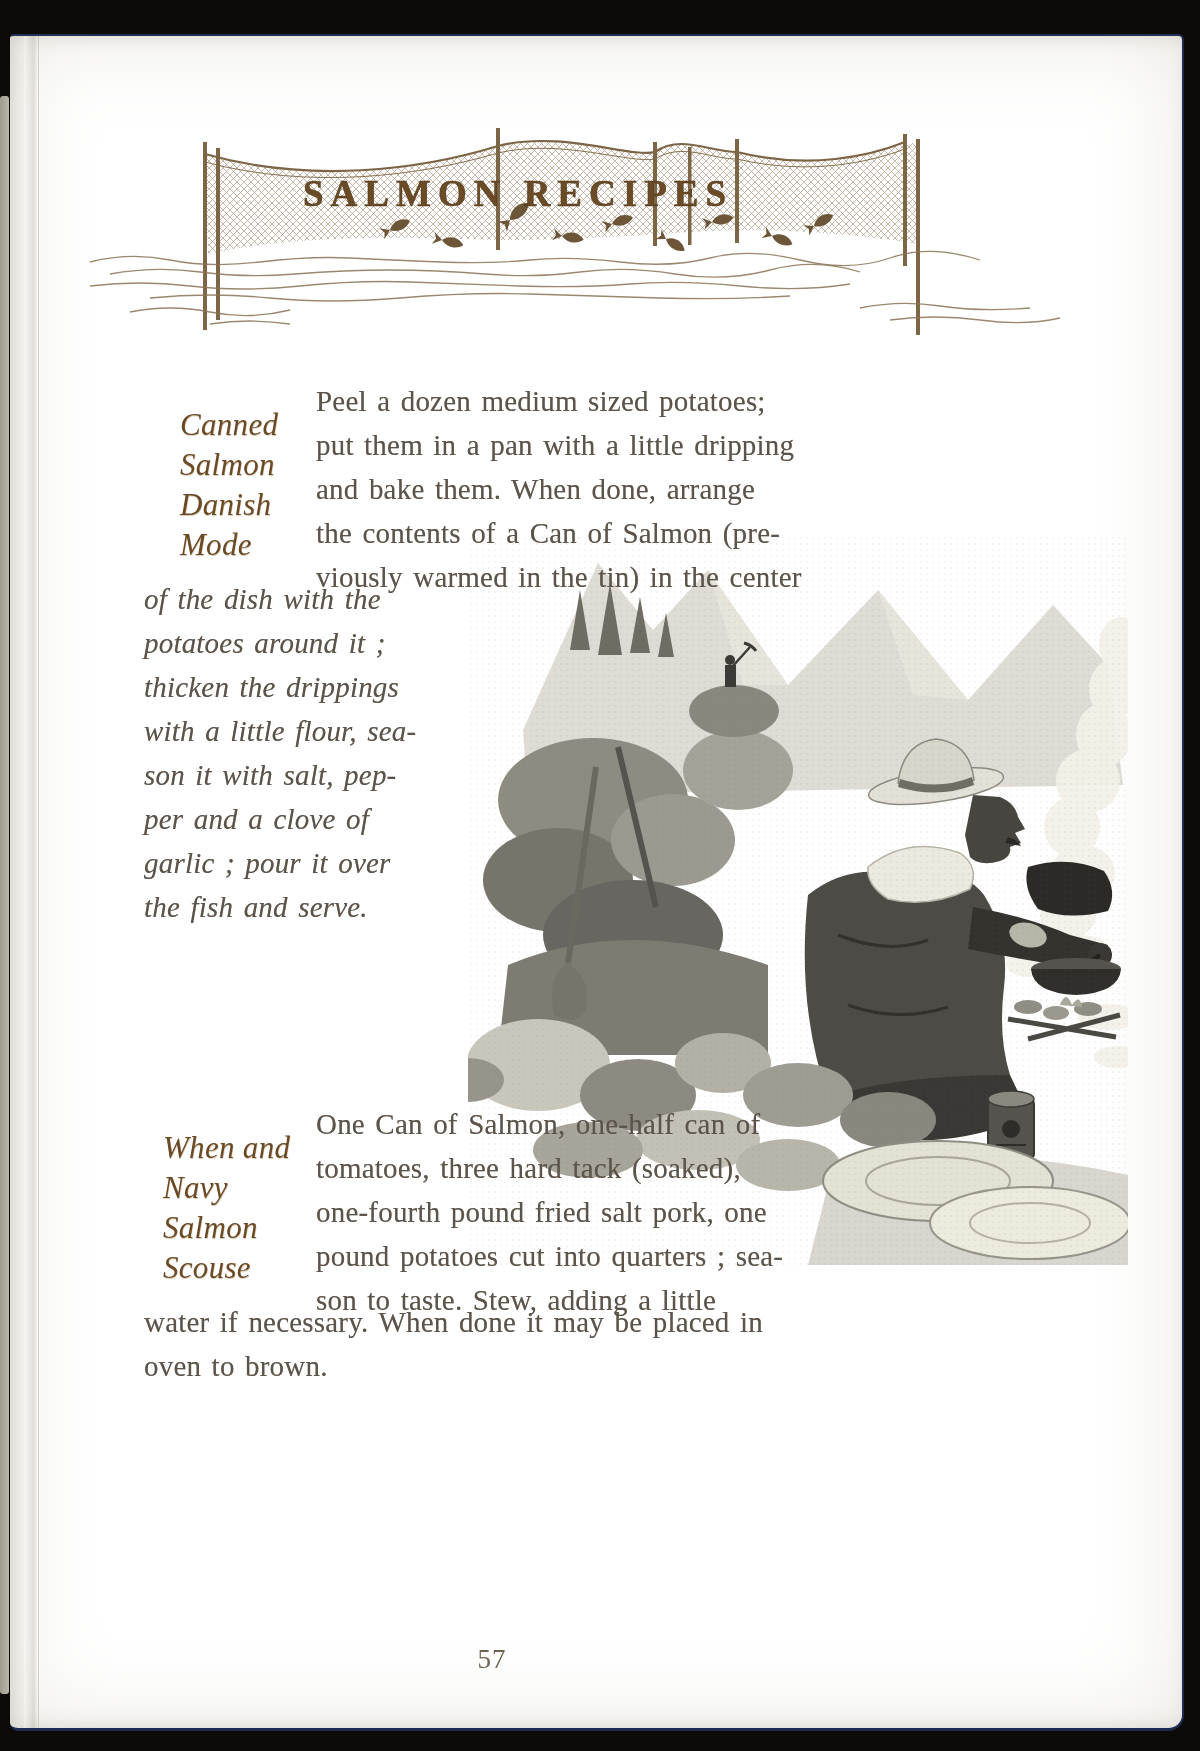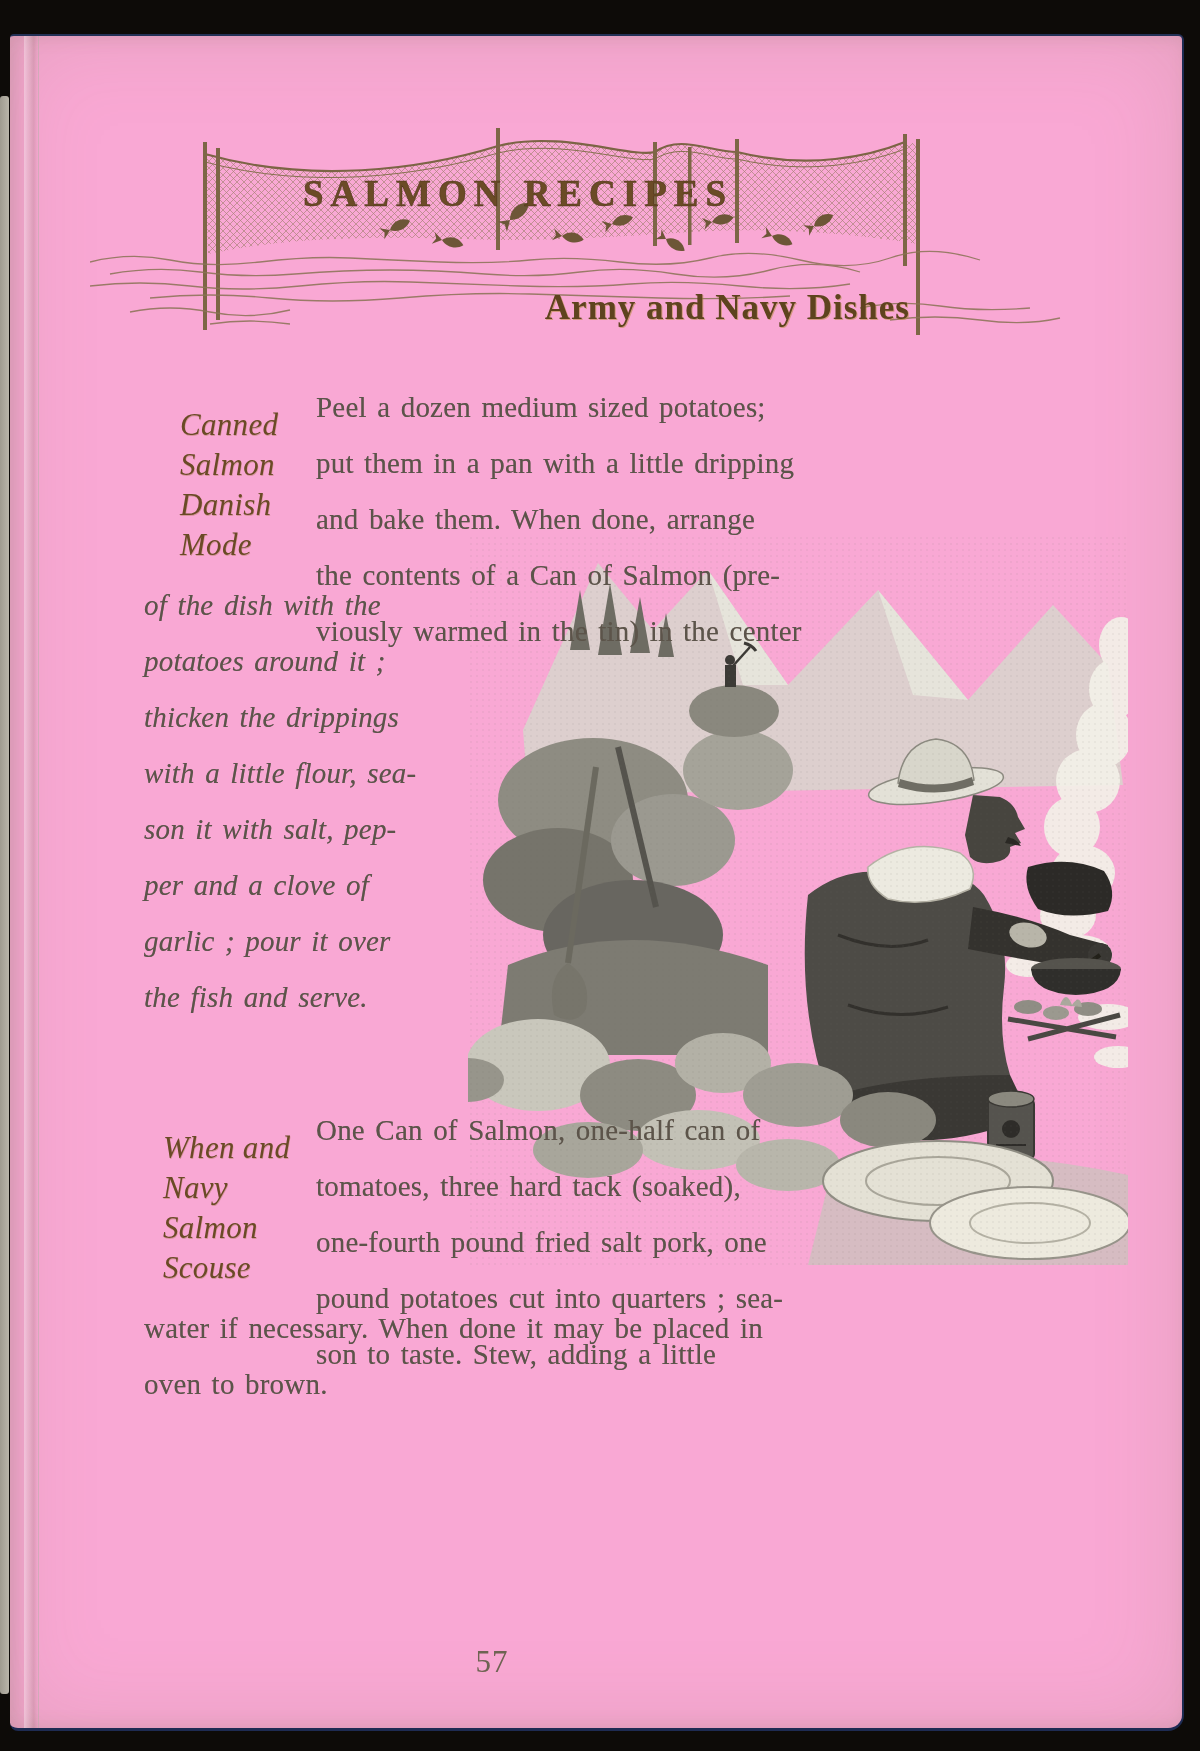--- a/index.html
+++ b/index.html
@@ -9,21 +9,21 @@
     font-family:"Liberation Serif", serif;
     overflow:hidden;
   }
   .edge-strip{
     position:absolute;left:0;top:96px;width:9px;height:1598px;
     background:linear-gradient(90deg,#b9b5a8,#d8d4c7);
     border-radius:3px;opacity:.85;
   }
   .page{
     position:absolute;left:10px;top:34px;width:1172px;height:1692px;
-    background:#f9a8d4;
+    background:#ffffff;
     border-radius:4px 6px 16px 8px;
     border-top:2px solid #233156;
     border-bottom:3px solid #1d2b52;
     border-right:2px solid #1d2b52;
     box-shadow:inset 0 0 90px rgba(140,125,95,.18), inset 6px 0 18px rgba(120,110,90,.22);
   }
   .crease{
     position:absolute;left:14px;top:0;width:14px;height:100%;
     background:linear-gradient(90deg,rgba(255,255,255,.35),rgba(120,110,90,.18) 70%,rgba(120,110,90,0));
     border-right:1px solid rgba(120,110,92,.28);
@@ -32,37 +32,37 @@
   .section-title{
     position:absolute;left:340px;top:252px;width:560px;
     margin:0;text-align:right;
     font-size:35px;font-weight:bold;letter-spacing:1px;
     color:#5e431e;
     text-shadow:1px 1px 0 rgba(181,138,62,.55);
     font-family:"Liberation Serif", serif;
   }
   .body-text{
     position:absolute;white-space:pre-line;
-    font-size:29px;line-height:56px;color:#5c544a;
+    font-size:29px;line-height:44px;color:#5c544a;
     word-spacing:3px;letter-spacing:.2px;
     text-shadow:0 0 .6px rgba(92,84,74,.5);
     z-index:3;
   }
   .recipe-title{
     position:absolute;white-space:pre-line;
     font-size:31px;line-height:40px;
     font-style:italic;font-weight:normal;
     color:#6a4a26;letter-spacing:.3px;
     text-shadow:.5px .5px 0 rgba(150,110,50,.35);
     z-index:3;
   }
   .illustration{position:absolute;left:458px;top:499px;z-index:1;}
   .folio{
     position:absolute;left:422px;top:1608px;width:120px;
-    text-align:center;font-size:31px;color:#6e6352;
+    text-align:center;font-size:27px;color:#6e6352;
     letter-spacing:1px;z-index:3;
   }
 </style>
 </head>
 <body>
 
 <div class="edge-strip"></div>
 
 <div class="page">
   <div class="crease"></div>
@@ -111,21 +111,20 @@
       <use href="#fish" transform="translate(472,124) rotate(10)"></use>
       <use href="#fish" transform="translate(522,112) rotate(-18)"></use>
       <use href="#fish" transform="translate(576,127) rotate(32)"></use>
       <use href="#fish" transform="translate(622,110) rotate(-12)"></use>
       <use href="#fish" transform="translate(682,124) rotate(22)"></use>
       <use href="#fish" transform="translate(724,114) rotate(-30)"></use>
     </g>
     <text x="428" y="94" text-anchor="middle" font-family="Liberation Serif, serif" font-size="37" font-weight="bold" letter-spacing="7" fill="#6b4b26" stroke="#4a3318" stroke-width="0.5">SALMON RECIPES</text>
   </svg>
 
-  <h1 class="section-title">Army and Navy Dishes</h1>
 
   <div class="recipe-title" style="left:170px;top:369px;">Canned
 Salmon
 Danish
 Mode</div>
   <div class="body-text" style="left:306px;top:343px;width:540px;">Peel a dozen medium sized potatoes;
 put them in a pan with a little dripping
 and bake them.  When done, arrange
 the contents of a Can of Salmon (pre-
 viously warmed in the tin) in the center</div>

